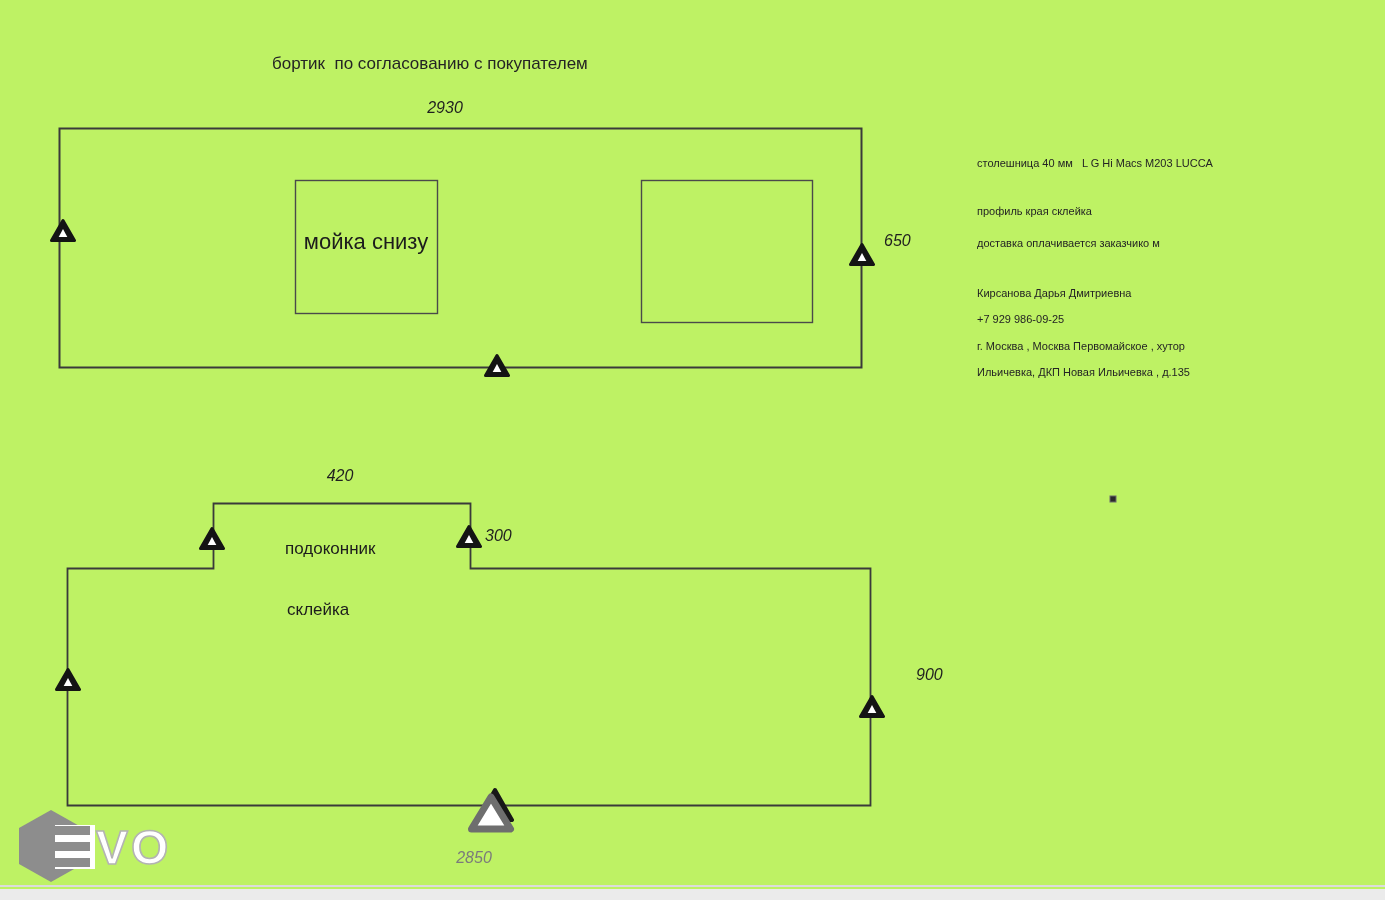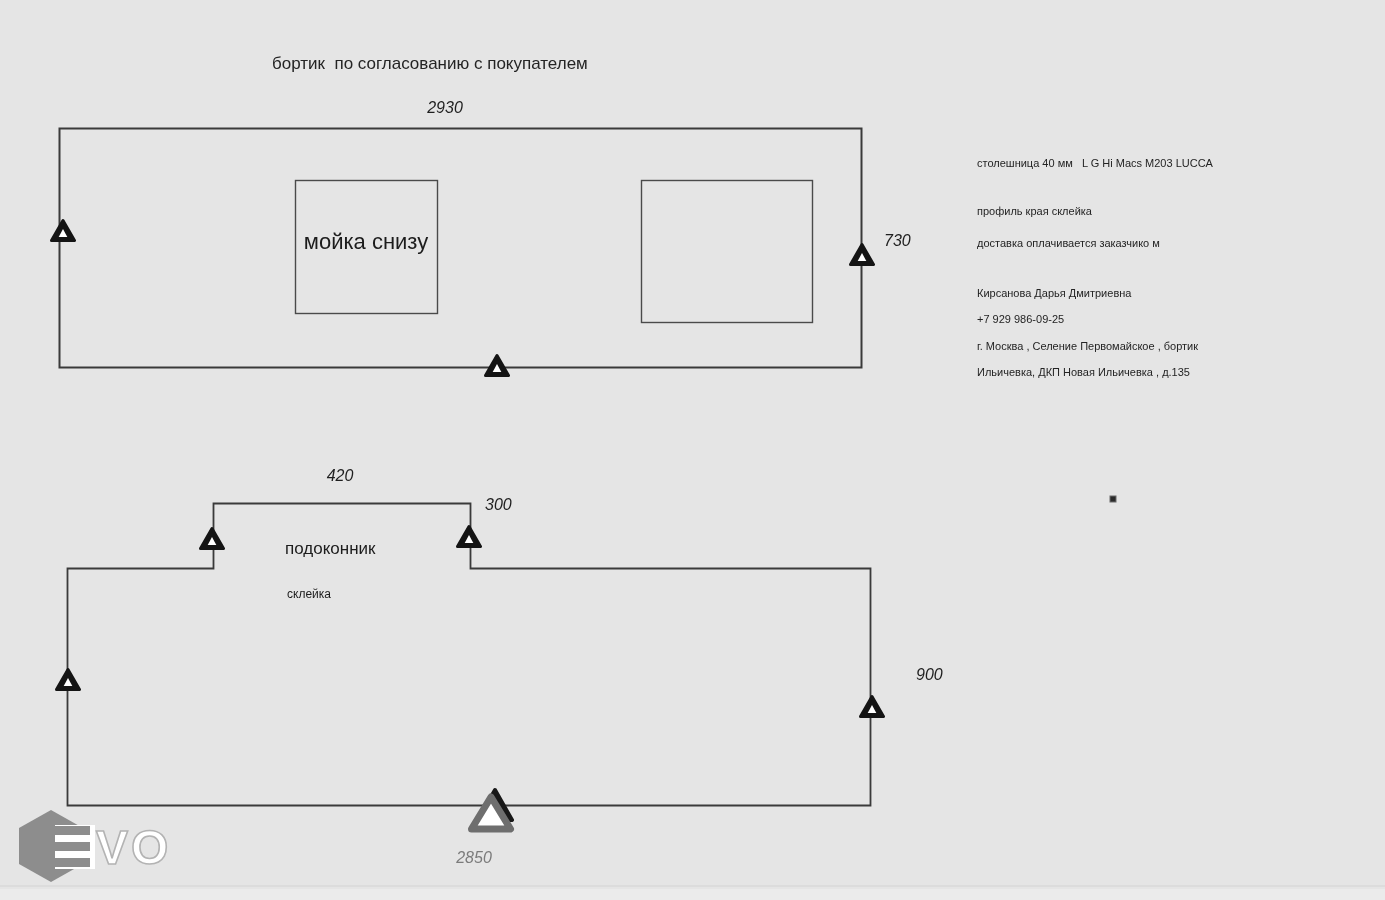--- a/index.html
+++ b/index.html
@@ -1,17 +1,17 @@
 <!DOCTYPE html>
 <html><head>
 <meta charset="utf-8">
 <style>
   html,body{margin:0;padding:0;background:#ffffff;}
   #stage{
-    position:relative;width:1385px;height:900px;background:#e5e5e5;
+    position:relative;width:1385px;height:900px;background:#bef264;
     font-family:"Liberation Sans","DejaVu Sans",sans-serif;color:#1c1c1c;
     overflow:hidden;
   }
   .lbl{position:absolute;white-space:pre;line-height:1.15;}
   .dim{font-size:16px;color:#1f1f1f;font-style:italic;}
   .dim-center{transform:translateX(-50%);}
   .muted{color:#7b7b7b;}
   .note-line{font-size:11px;color:#242424;}
   .drawing-svg{position:absolute;left:0;top:0;}
   .marker{position:absolute;}
@@ -66,37 +66,37 @@
   </svg>
 
   <svg class="marker" style="left:467px;top:786px" width="56" height="48" viewBox="0 0 56 48">
     <polygon points="28,4 45,34 11,34" fill="#181818" stroke="#181818" stroke-width="4" stroke-linejoin="round"></polygon>
     <polygon points="24,11 43.5,43 4.5,43" fill="#ffffff" stroke="#6e6e6e" stroke-width="7" stroke-linejoin="round"></polygon>
   </svg>
 
   <div class="lbl note-line" style="left:272px;top:54px;font-size:17px">бортик  по согласованию с покупателем</div>
 
   <div class="lbl dim dim-center" style="left:445px;top:99px">2930</div>
-  <div class="lbl dim" style="left:884px;top:232px">730</div>
+  <div class="lbl dim" style="left:884px;top:232px">650</div>
   <div class="lbl" style="left:366px;top:229px;font-size:22px;transform:translateX(-50%)">мойка снизу</div>
 
   <div class="lbl dim dim-center" style="left:340px;top:467px">420</div>
-  <div class="lbl dim" style="left:485px;top:496px">300</div>
+  <div class="lbl dim" style="left:485px;top:527px">300</div>
   <div class="lbl" style="left:285px;top:539px;font-size:17px">подоконник</div>
-  <div class="lbl" style="left:287px;top:588px;font-size:12px">склейка</div>
+  <div class="lbl" style="left:287px;top:600px;font-size:17px">склейка</div>
   <div class="lbl dim" style="left:916px;top:666px">900</div>
   <div class="lbl dim dim-center muted" style="left:474px;top:849px">2850</div>
 
   <div class="lbl note-line" style="left:977px;top:157px">столешница 40 мм   L G Hi Macs M203 LUCCA</div>
   <div class="lbl note-line" style="left:977px;top:205px">профиль края склейка</div>
   <div class="lbl note-line" style="left:977px;top:237px">доставка оплачивается заказчико м</div>
 
   <div class="lbl note-line" style="left:977px;top:287px">Кирсанова Дарья Дмитриевна</div>
   <div class="lbl note-line" style="left:977px;top:313px">+7 929 986-09-25</div>
-  <div class="lbl note-line" style="left:977px;top:340px">г. Москва , Селение Первомайское , бортик</div>
+  <div class="lbl note-line" style="left:977px;top:340px">г. Москва , Москва Первомайское , хутор</div>
   <div class="lbl note-line" style="left:977px;top:366px">Ильичевка, ДКП Новая Ильичевка , д.135</div>
 
   <svg class="marker" style="left:10px;top:802px" width="180" height="90" viewBox="0 0 180 90">
 
     <polygon points="41,8 73,26 73,62 41,80 9,62 9,26" fill="#8d8d8d"></polygon>
 
     <rect x="45" y="23" width="40" height="44" fill="#ffffff"></rect>
 
     <g>
       <rect x="45" y="24" width="35" height="9" fill="#8d8d8d"></rect>

